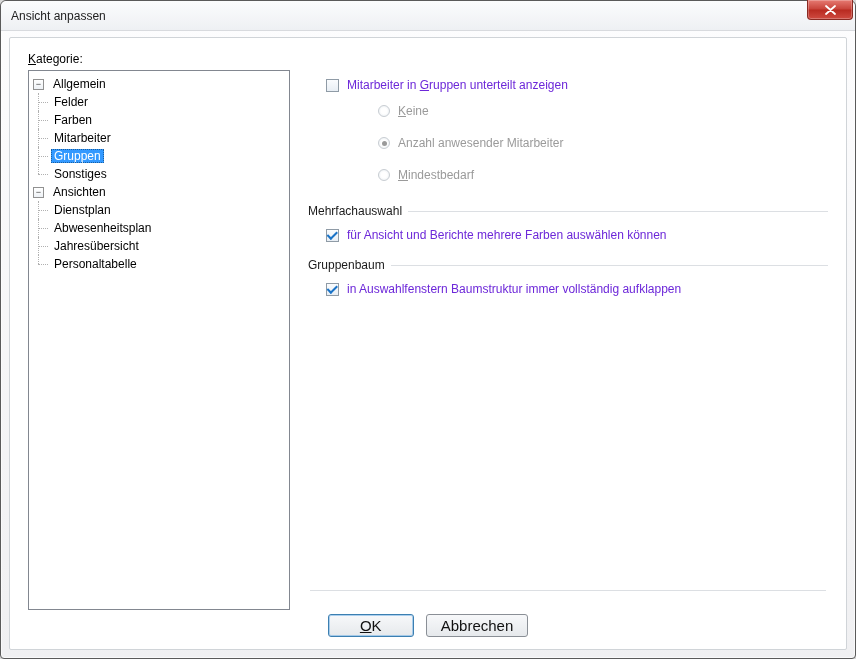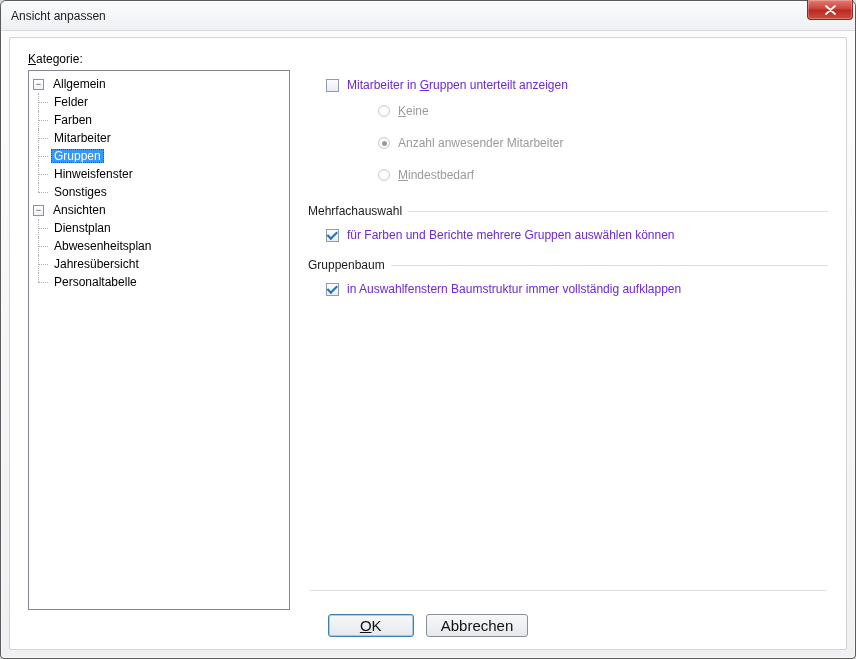--- a/index.html
+++ b/index.html
@@ -265,25 +265,20 @@
                     <span class="label">Mitarbeiter</span>
                   </div>
                 </li>
               <li>
                   <div class="tree-node selected">
                     <span class="label">Gruppen</span>
                   </div>
                 </li>
               <li>
                   <div class="tree-node">
-                    <span class="label">Hinweisfenster</span>
-                  </div>
-                </li>
-              <li>
-                  <div class="tree-node">
                     <span class="label">Sonstiges</span>
                   </div>
                 </li>
             </ul>
           </li>
           <li>
             <div class="tree-node">
               <span class="expand-box">−</span>
               <span class="label">Ansichten</span>
             </div>
@@ -339,21 +334,21 @@
         </div>
 
         <div class="group">
           <div class="group-header">
             <span>Mehrfachauswahl</span>
             <span class="line"></span>
           </div>
           <div class="group-body">
             <div class="row">
               <span class="checkbox checked"></span>
-              <span>für Farben und Berichte mehrere Gruppen auswählen können</span>
+              <span>für Ansicht und Berichte mehrere Farben auswählen können</span>
             </div>
           </div>
         </div>
 
         <div class="group">
           <div class="group-header">
             <span>Gruppenbaum</span>
             <span class="line"></span>
           </div>
           <div class="group-body">

